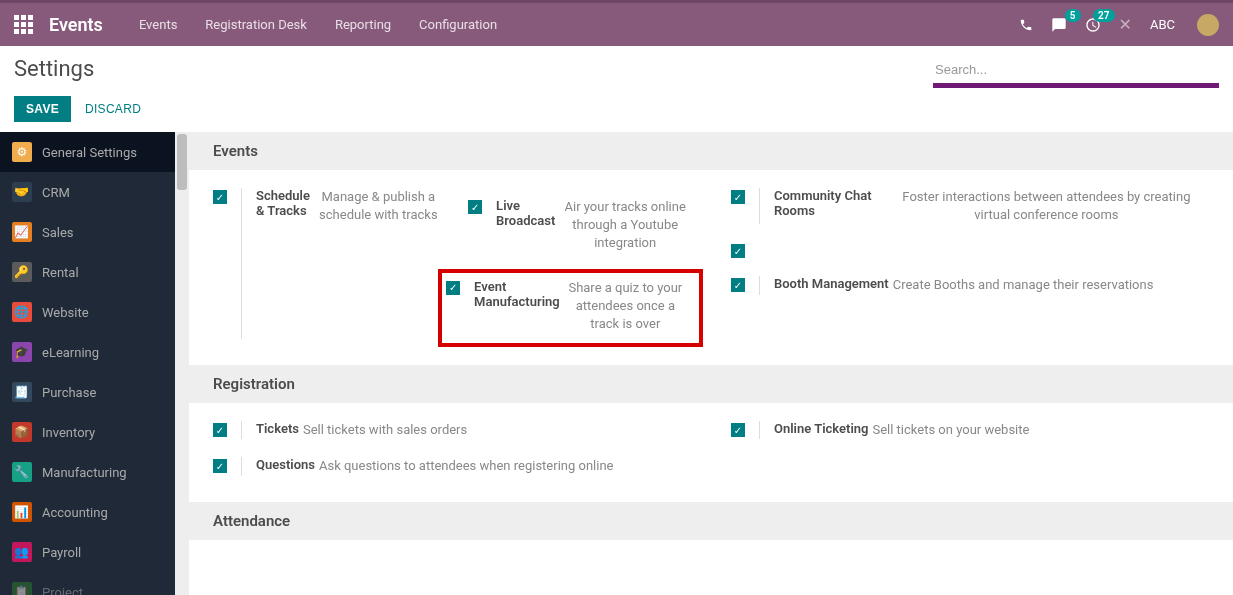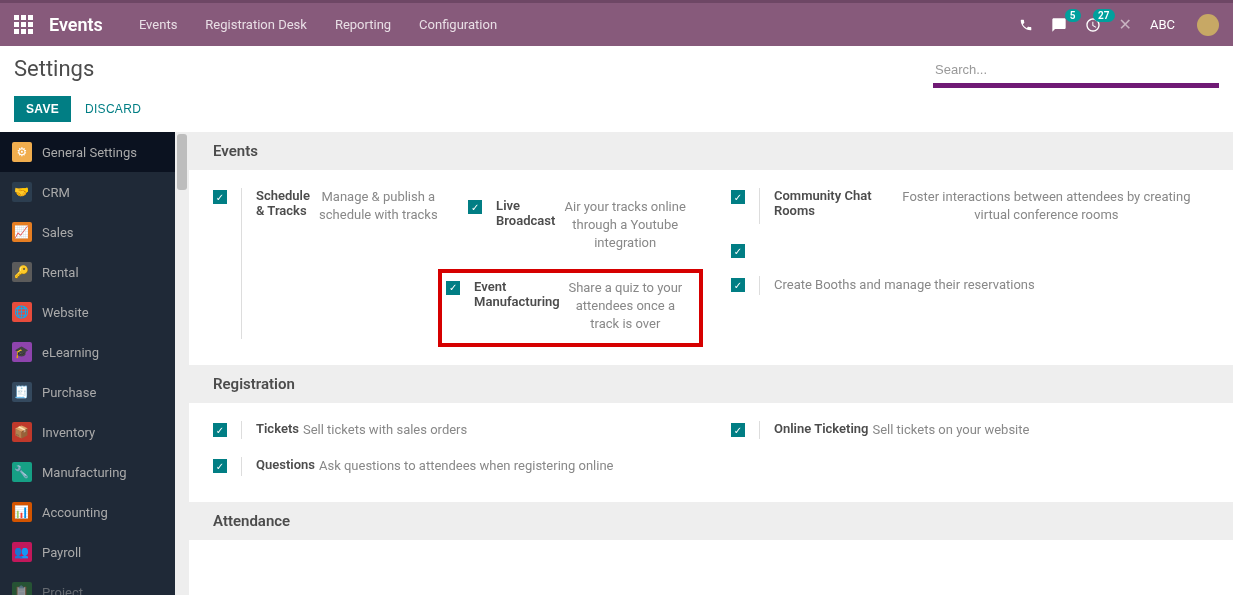--- a/index.html
+++ b/index.html
@@ -223,20 +223,21 @@
             <div class="opt-title">Community Chat Rooms</div>
             <div class="opt-desc">Foster interactions between attendees by creating virtual conference rooms</div>
           </div>
         </div>
         <div class="opt">
           <div class="check">✓</div>
         </div>
         <div class="opt">
           <div class="check">✓</div>
           <div class="opt-body">
+            <div class="opt-title">Booth Management</div>
             <div class="opt-desc">Create Booths and manage their reservations</div>
           </div>
         </div>
       </div>
     </div>
 
     <div class="section-head">Registration</div>
     <div class="grid">
       <div>
         <div class="opt">

